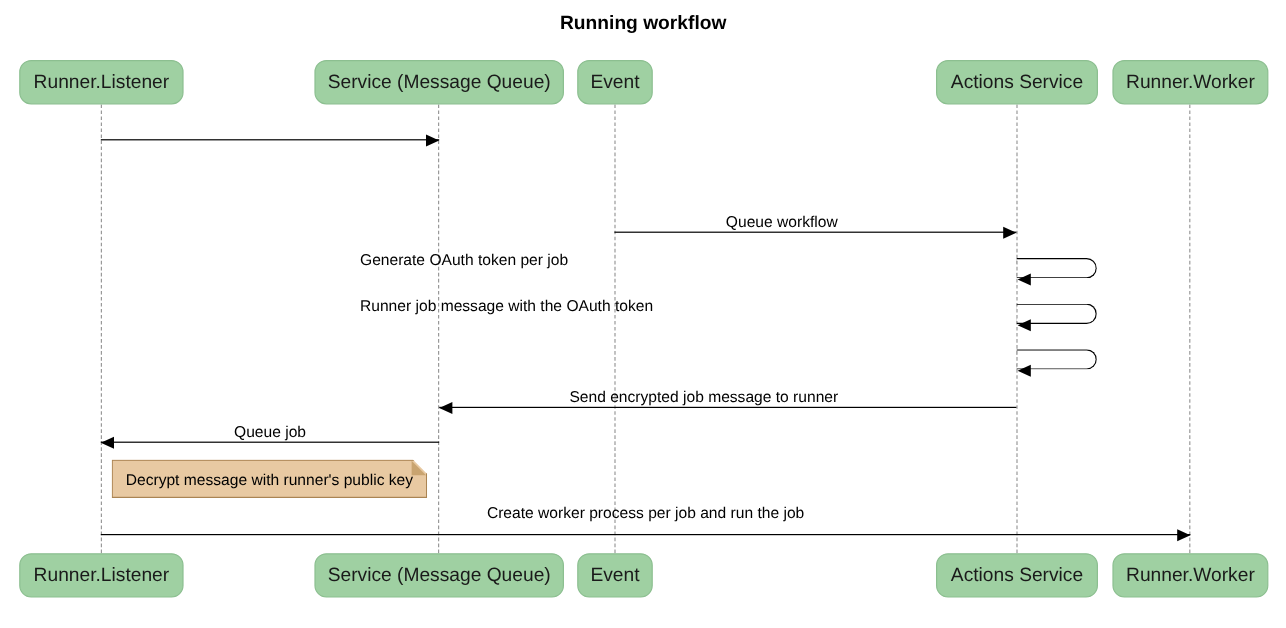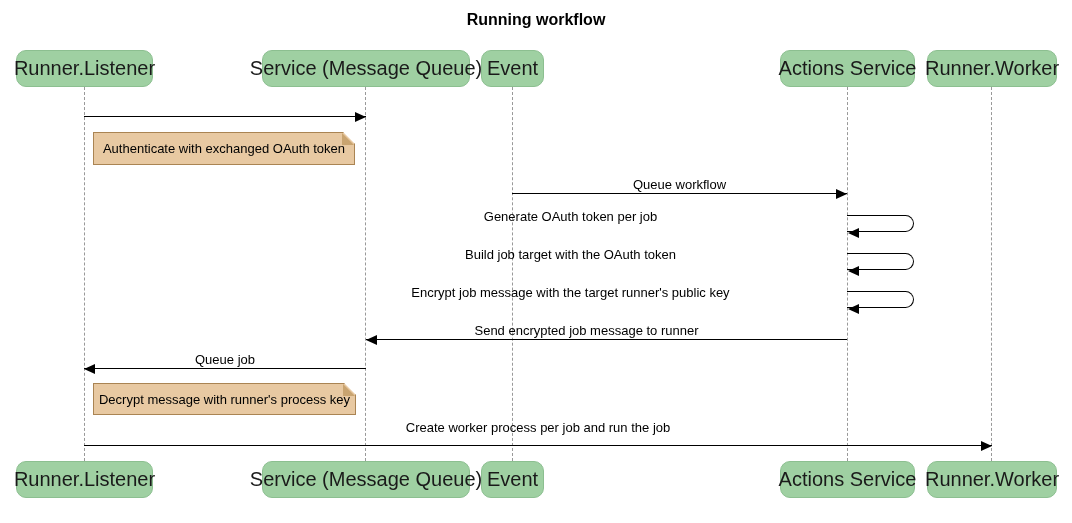--- a/index.html
+++ b/index.html
@@ -24,42 +24,42 @@
   .actor {
     position: absolute;
     height: 37px;
     background: #9fd0a2;
     border: 1px solid #8cbf90;
     border-radius: 10px;
     box-sizing: border-box;
     display: flex;
     align-items: center;
     justify-content: center;
-    font-size: 20px;
+    font-size: 16px;
     color: #1a1a1a;
     white-space: nowrap;
   }
   .actor.top { top: 50px; }
   .actor.bottom { top: 461px; }
   .lifeline {
     position: absolute;
     top: 87px;
     height: 374px;
     width: 0;
     border-left: 1px dashed #999999;
   }
   .msg-label {
     position: absolute;
     font-size: 13px;
     line-height: 15px;
     text-align: center;
     color: #000;
     white-space: nowrap;
   }
-  .msg-label.right-align { text-align: center; }
+  .msg-label.right-align { text-align: left; }
   .line {
     position: absolute;
     height: 0;
     border-top: 1.5px solid #000;
   }
   .ah-r {
     position: absolute;
     width: 0; height: 0;
     border-top: 5px solid transparent;
     border-bottom: 5px solid transparent;
@@ -128,51 +128,46 @@
   <div class="actor top" style="left:780px;width:135px">
       <span>Actions Service</span>
     </div>
   <div class="actor top" style="left:927px;width:130px">
       <span>Runner.Worker</span>
     </div>
 
   <div class="line" style="left:84px;width:282px;top:116px"></div>
   <div class="ah-r" style="left:355px;top:112px"></div>
 
-  <div class="note" style="left:93px;top:132px;width:262px;height:33px">
-    <span>Authenticate with exchanged OAuth token</span>
-    <span class="fold"></span>
-  </div>
 
-  <div class="msg-label" style="left:512px;width:335px;top:177px">Queue workflow</div>
+  <div class="msg-label" style="left:484px;width:335px;top:177px">Queue workflow</div>
   <div class="line" style="left:512px;width:335px;top:193px"></div>
   <div class="ah-r" style="left:836px;top:189px"></div>
 
   <div class="msg-label right-align" style="left:300px;width:541px;top:209px">Generate OAuth token per job</div>
   <div class="self-loop" style="top:215px"></div>
   <div class="ah-l" style="left:848px;top:228px"></div>
 
-  <div class="msg-label right-align" style="left:300px;width:541px;top:247px">Build job target with the OAuth token</div>
+  <div class="msg-label right-align" style="left:300px;width:541px;top:247px">Runner job message with the OAuth token</div>
   <div class="self-loop" style="top:253px"></div>
   <div class="ah-l" style="left:848px;top:266px"></div>
 
-  <div class="msg-label right-align" style="left:300px;width:541px;top:285px">Encrypt job message with the target runner's public key</div>
   <div class="self-loop" style="top:291px"></div>
   <div class="ah-l" style="left:848px;top:304px"></div>
 
   <div class="msg-label" style="left:346px;width:481px;top:323px">Send encrypted job message to runner</div>
   <div class="line" style="left:366px;width:481px;top:339px"></div>
   <div class="ah-l" style="left:366px;top:335px"></div>
 
   <div class="msg-label" style="left:84px;width:282px;top:352px">Queue job</div>
   <div class="line" style="left:84px;width:282px;top:368px"></div>
   <div class="ah-l" style="left:84px;top:364px"></div>
 
   <div class="note" style="left:93px;top:383px;width:263px;height:32px">
-    <span>Decrypt message with runner's process key</span>
+    <span>Decrypt message with runner's public key</span>
     <span class="fold"></span>
   </div>
 
   <div class="msg-label" style="left:84px;width:908px;top:420px">Create worker process per job and run the job</div>
   <div class="line" style="left:84px;width:908px;top:445px"></div>
   <div class="ah-r" style="left:981px;top:441px"></div>
 
   <div class="actor bottom" style="left:16px;width:137px">
       <span>Runner.Listener</span>
     </div>

